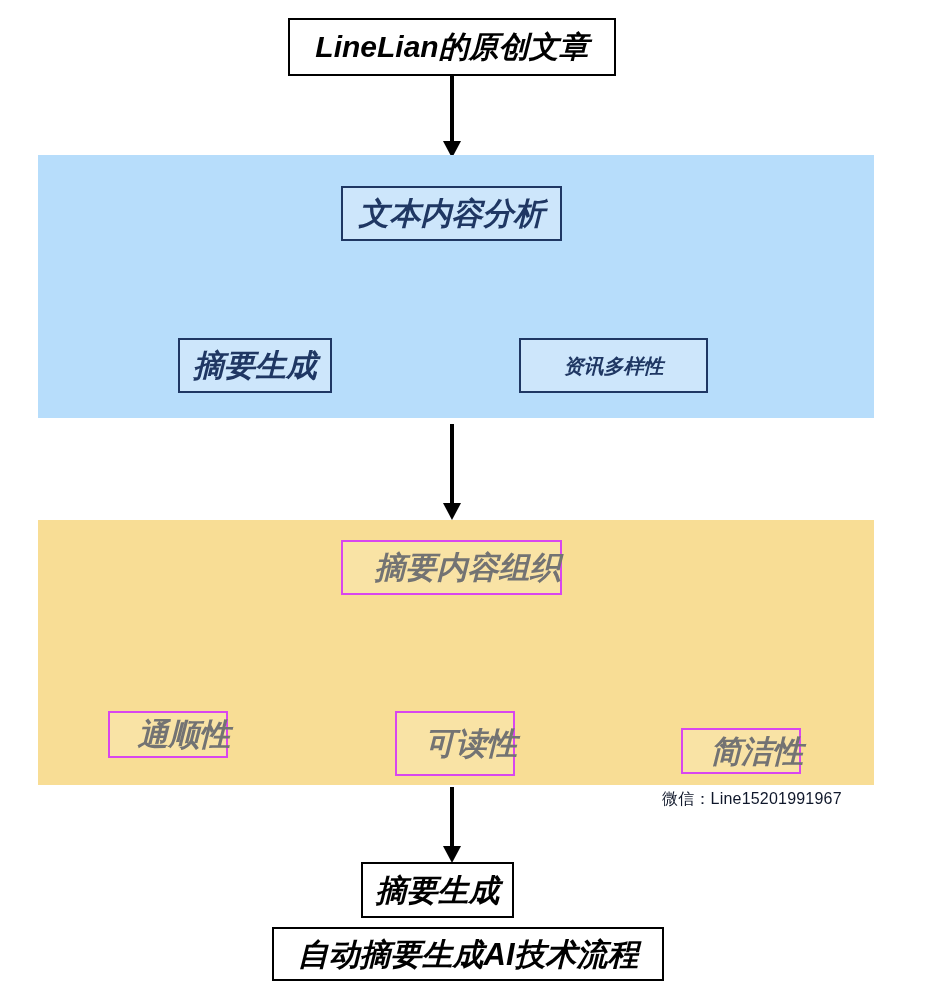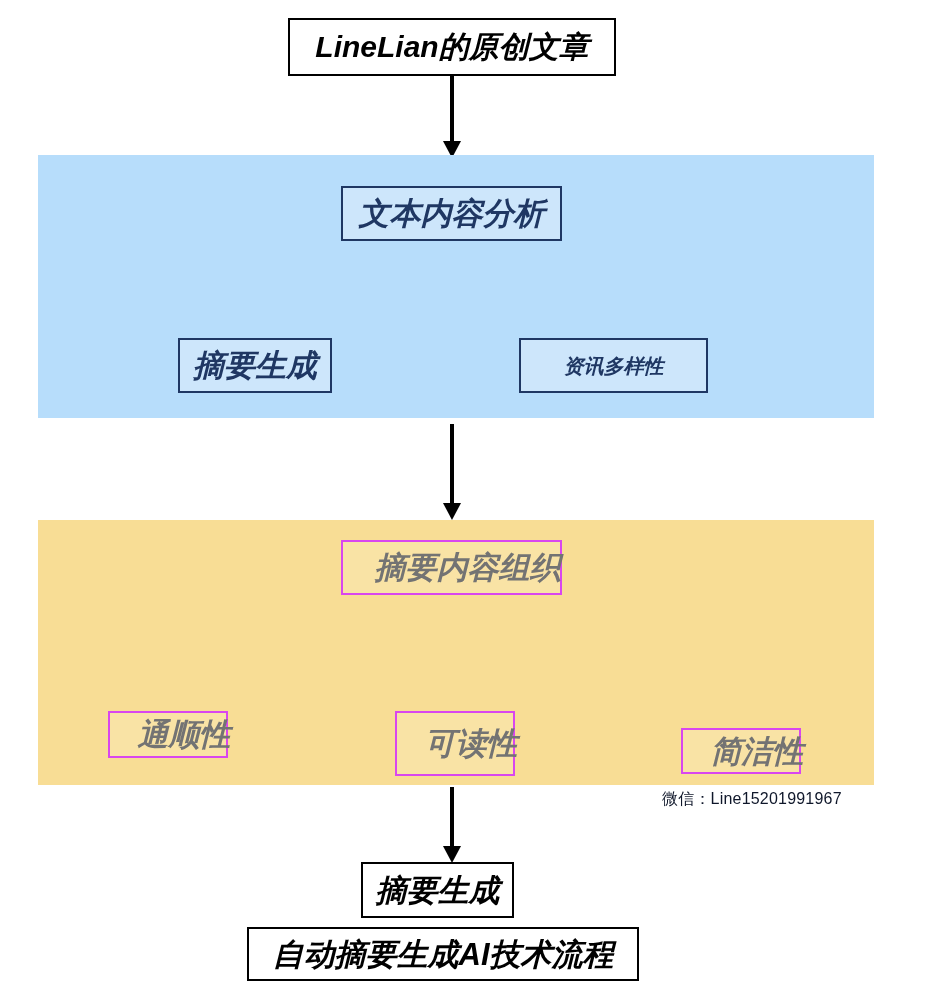--- a/index.html
+++ b/index.html
@@ -154,17 +154,17 @@
 
   <div class="arrow" style="left:435px; top:787px; width:34px; height:76px;">
     <div class="arrow-line" style="height:60px;"></div>
     <div class="arrow-head"></div>
   </div>
 
   <div class="node node-plain" style="left:361px; top:862px; width:153px; height:56px; font-size:31px;">
     <span>摘要生成</span>
   </div>
 
-  <div class="node node-plain" style="left:247px; top:927px; width:392px; height:54px; font-size:31px;">
+  <div class="node node-plain" style="left:272px; top:927px; width:392px; height:54px; font-size:31px;">
     <span>自动摘要生成AI技术流程</span>
   </div>
 
 </div>
 
 </body></html>

